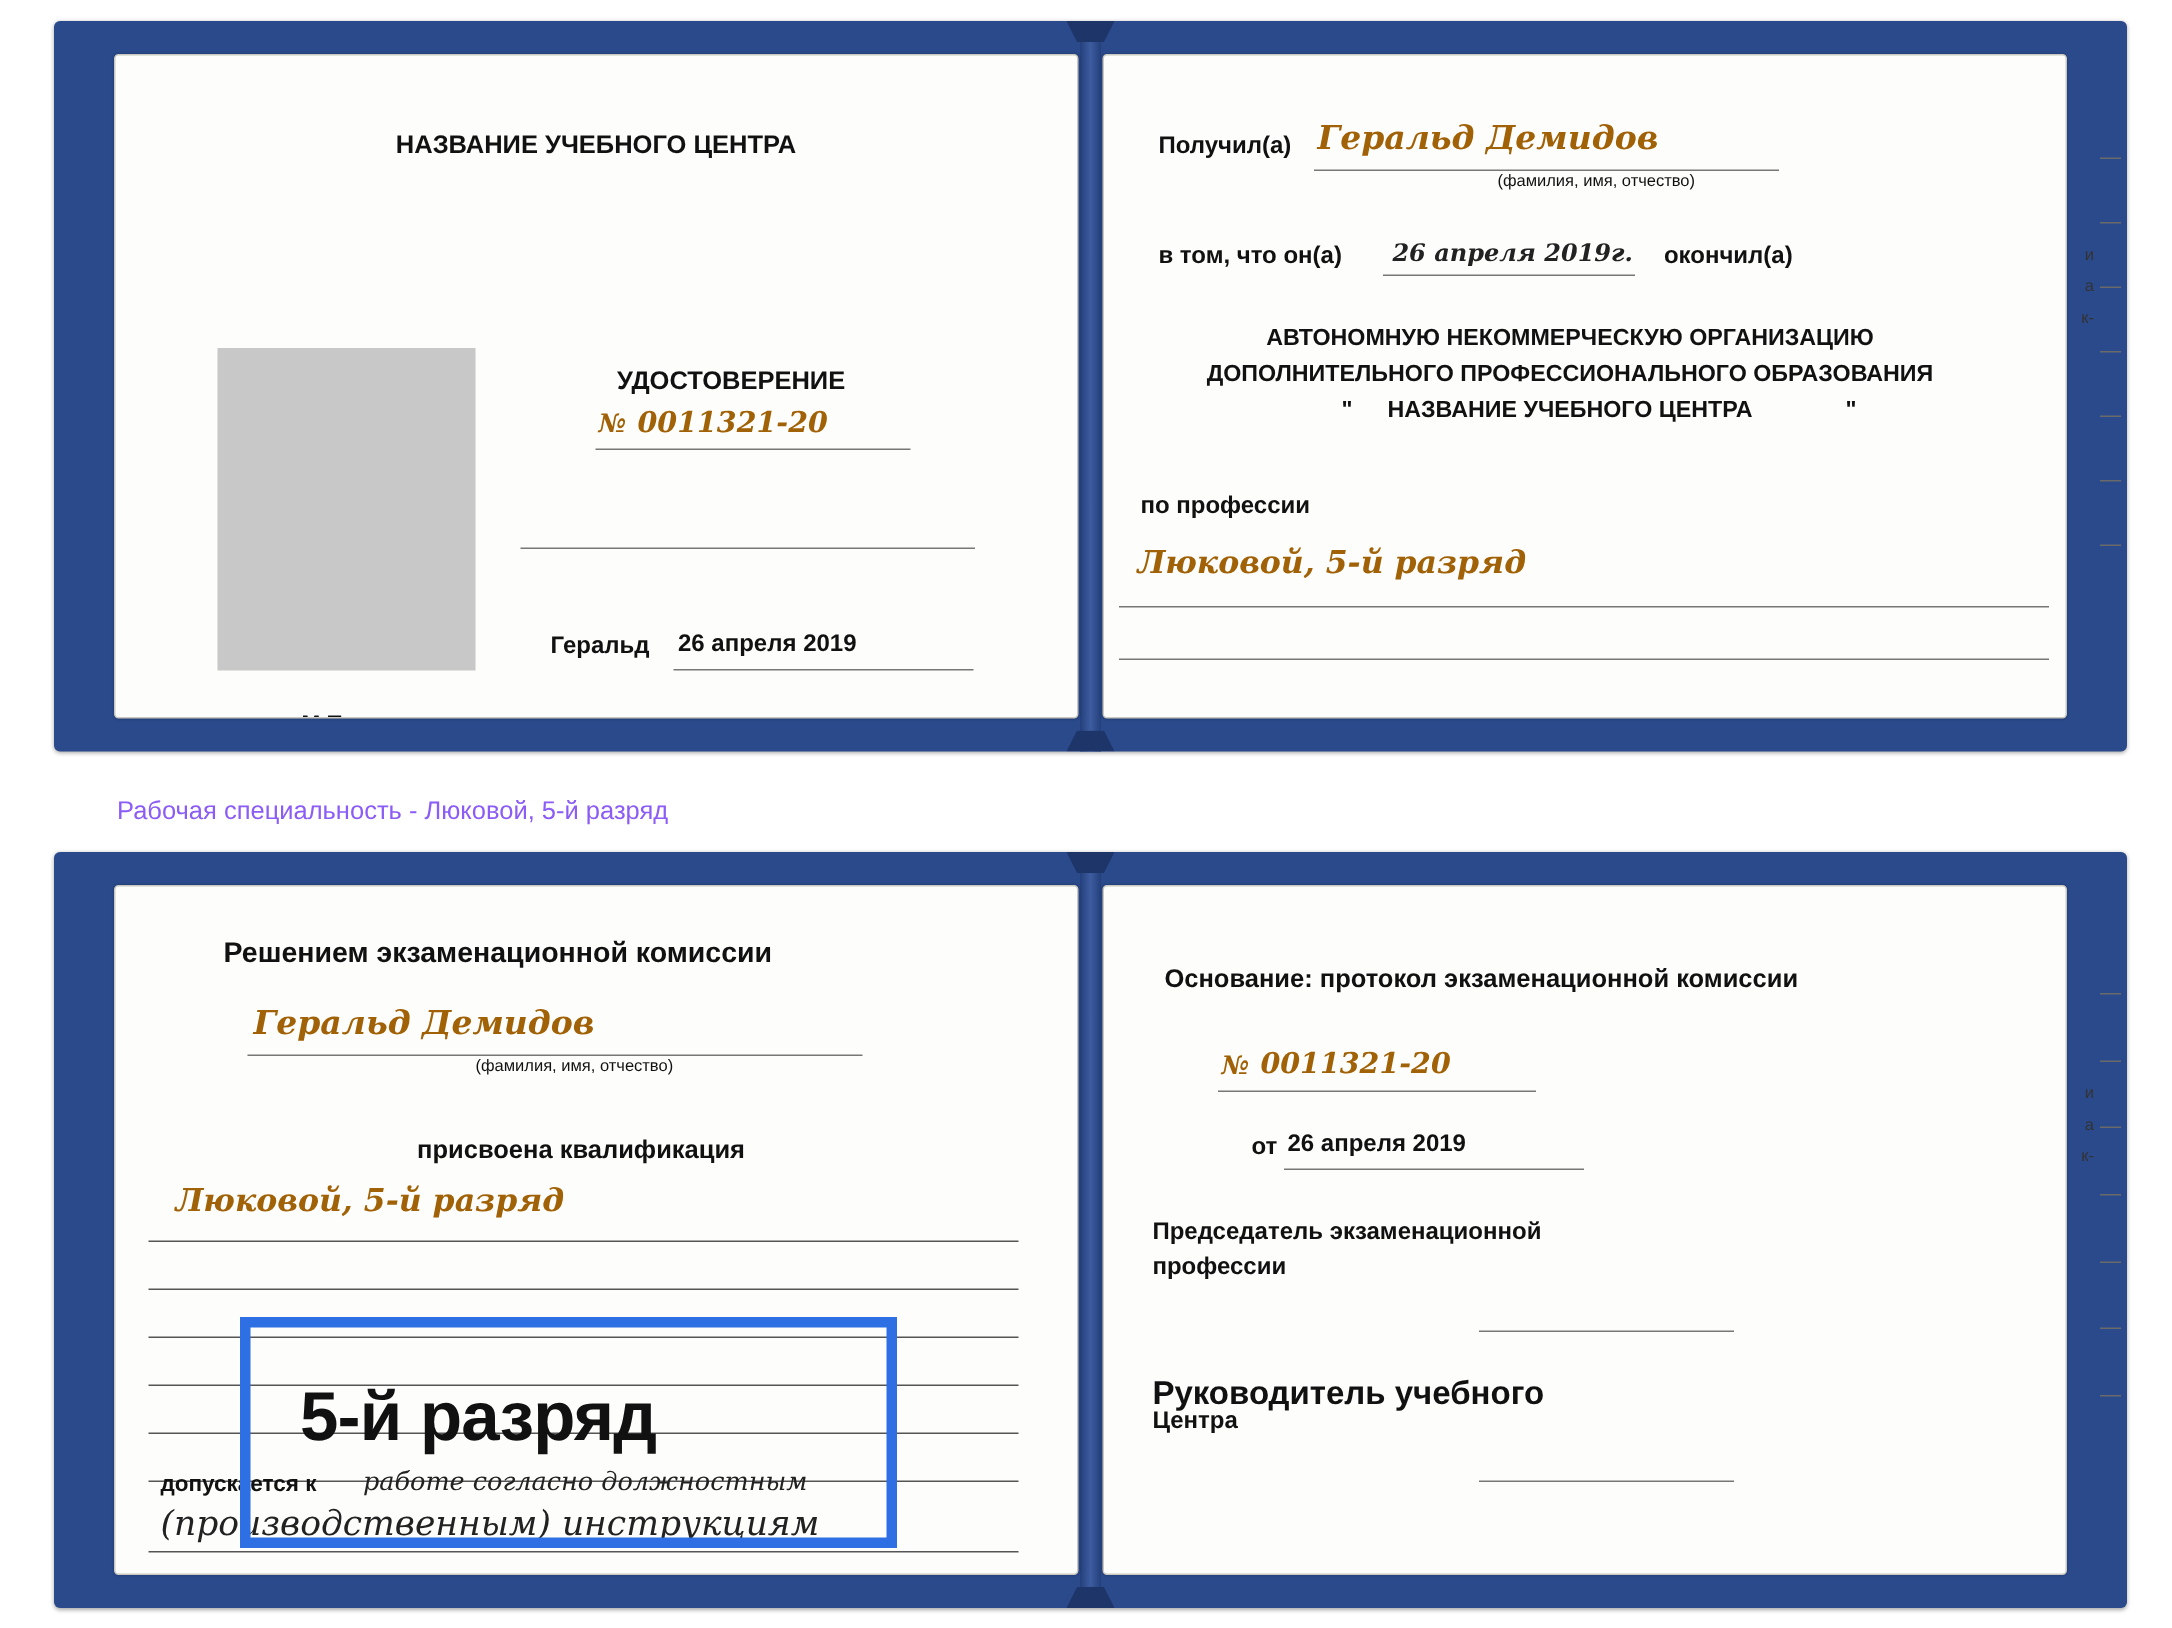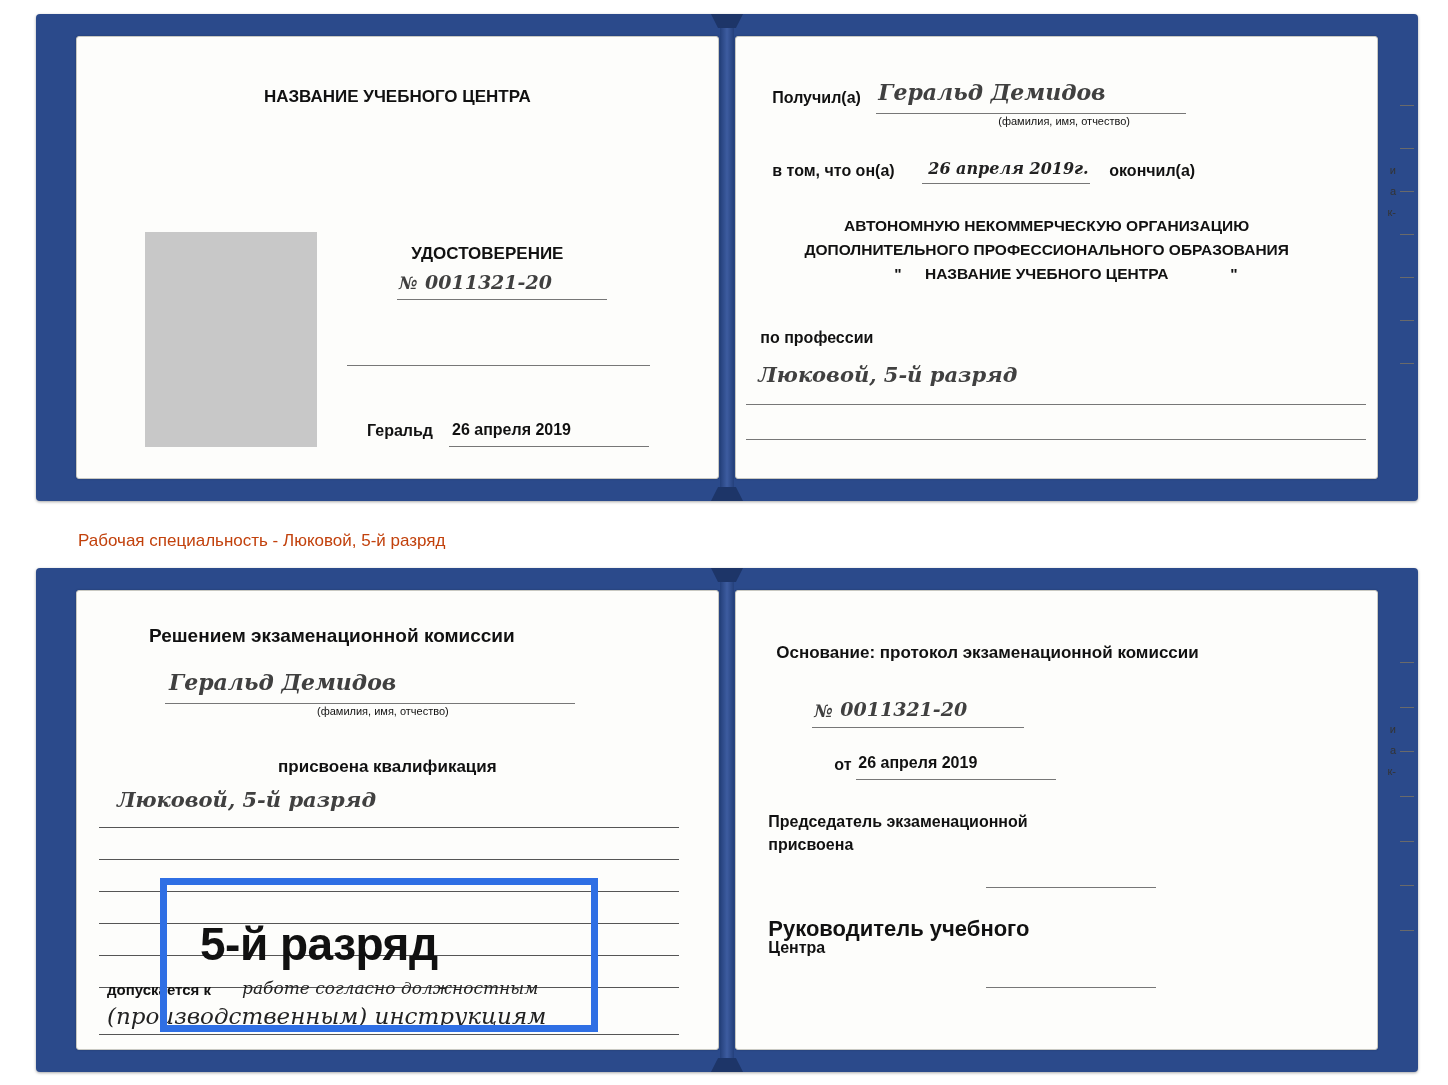--- a/index.html
+++ b/index.html
@@ -93,21 +93,21 @@
   .t {
     position: absolute;
     white-space: pre;
     color: #111;
   }
   .bold { font-weight: bold; }
   .center { text-align: center; }
   .hand {
     font-family: "DejaVu Serif", serif;
     font-style: italic;
-    color: #404040;
+    color: #a16207;
     font-weight: bold;
     text-align: right;
   }
   .hand-dark {
     font-family: "DejaVu Serif", serif;
     font-style: italic;
     color: #222;
   }
   .sm { font-size: 11px; }
   .line {
@@ -119,21 +119,21 @@
     position: absolute;
     background: #c8c8c8;
   }
 
   
   .mid-caption {
     position: absolute;
     left: 78px;
     top: 531px;
     font-size: 17px;
-    color: #c2410c;
+    color: #8b5cf6;
   }
 
   
   .highlight-box {
     position: absolute;
     border: 7px solid #2f6fe4;
     background: transparent;
     z-index: 6;
   }
   .highlight-text {
@@ -255,21 +255,21 @@
 
       <div class="t hand" style="left:78px; top:110px; font-size:17px;">№</div>
       <div class="t hand" style="left:104px; top:107px; font-size:19px;">0011321-20</div>
       <div class="line" style="left:76px; top:136px; width:212px;"></div>
 
       <div class="t bold" style="left:98px; top:165px; font-size:16px;">от</div>
       <div class="t bold" style="left:122px; top:163px; font-size:16px;">26 апреля 2019</div>
       <div class="line" style="left:120px; top:188px; width:200px;"></div>
 
       <div class="t bold" style="left:32px; top:222px; font-size:16px;">Председатель экзаменационной</div>
-      <div class="t bold" style="left:32px; top:245px; font-size:16px;">присвоена</div>
+      <div class="t bold" style="left:32px; top:245px; font-size:16px;">профессии</div>
       <div class="line" style="left:250px; top:296px; width:170px;"></div>
 
       <div class="t bold" style="left:32px; top:325px; font-size:22px;">Руководитель учебного</div>
       <div class="t bold" style="left:32px; top:348px; font-size:16px;">Центра</div>
       <div class="line" style="left:250px; top:396px; width:170px;"></div>
     </div>
 
     <div class="edge-lines">
       <i style="top:4%;"></i>
         <i style="top:17%;"></i>

